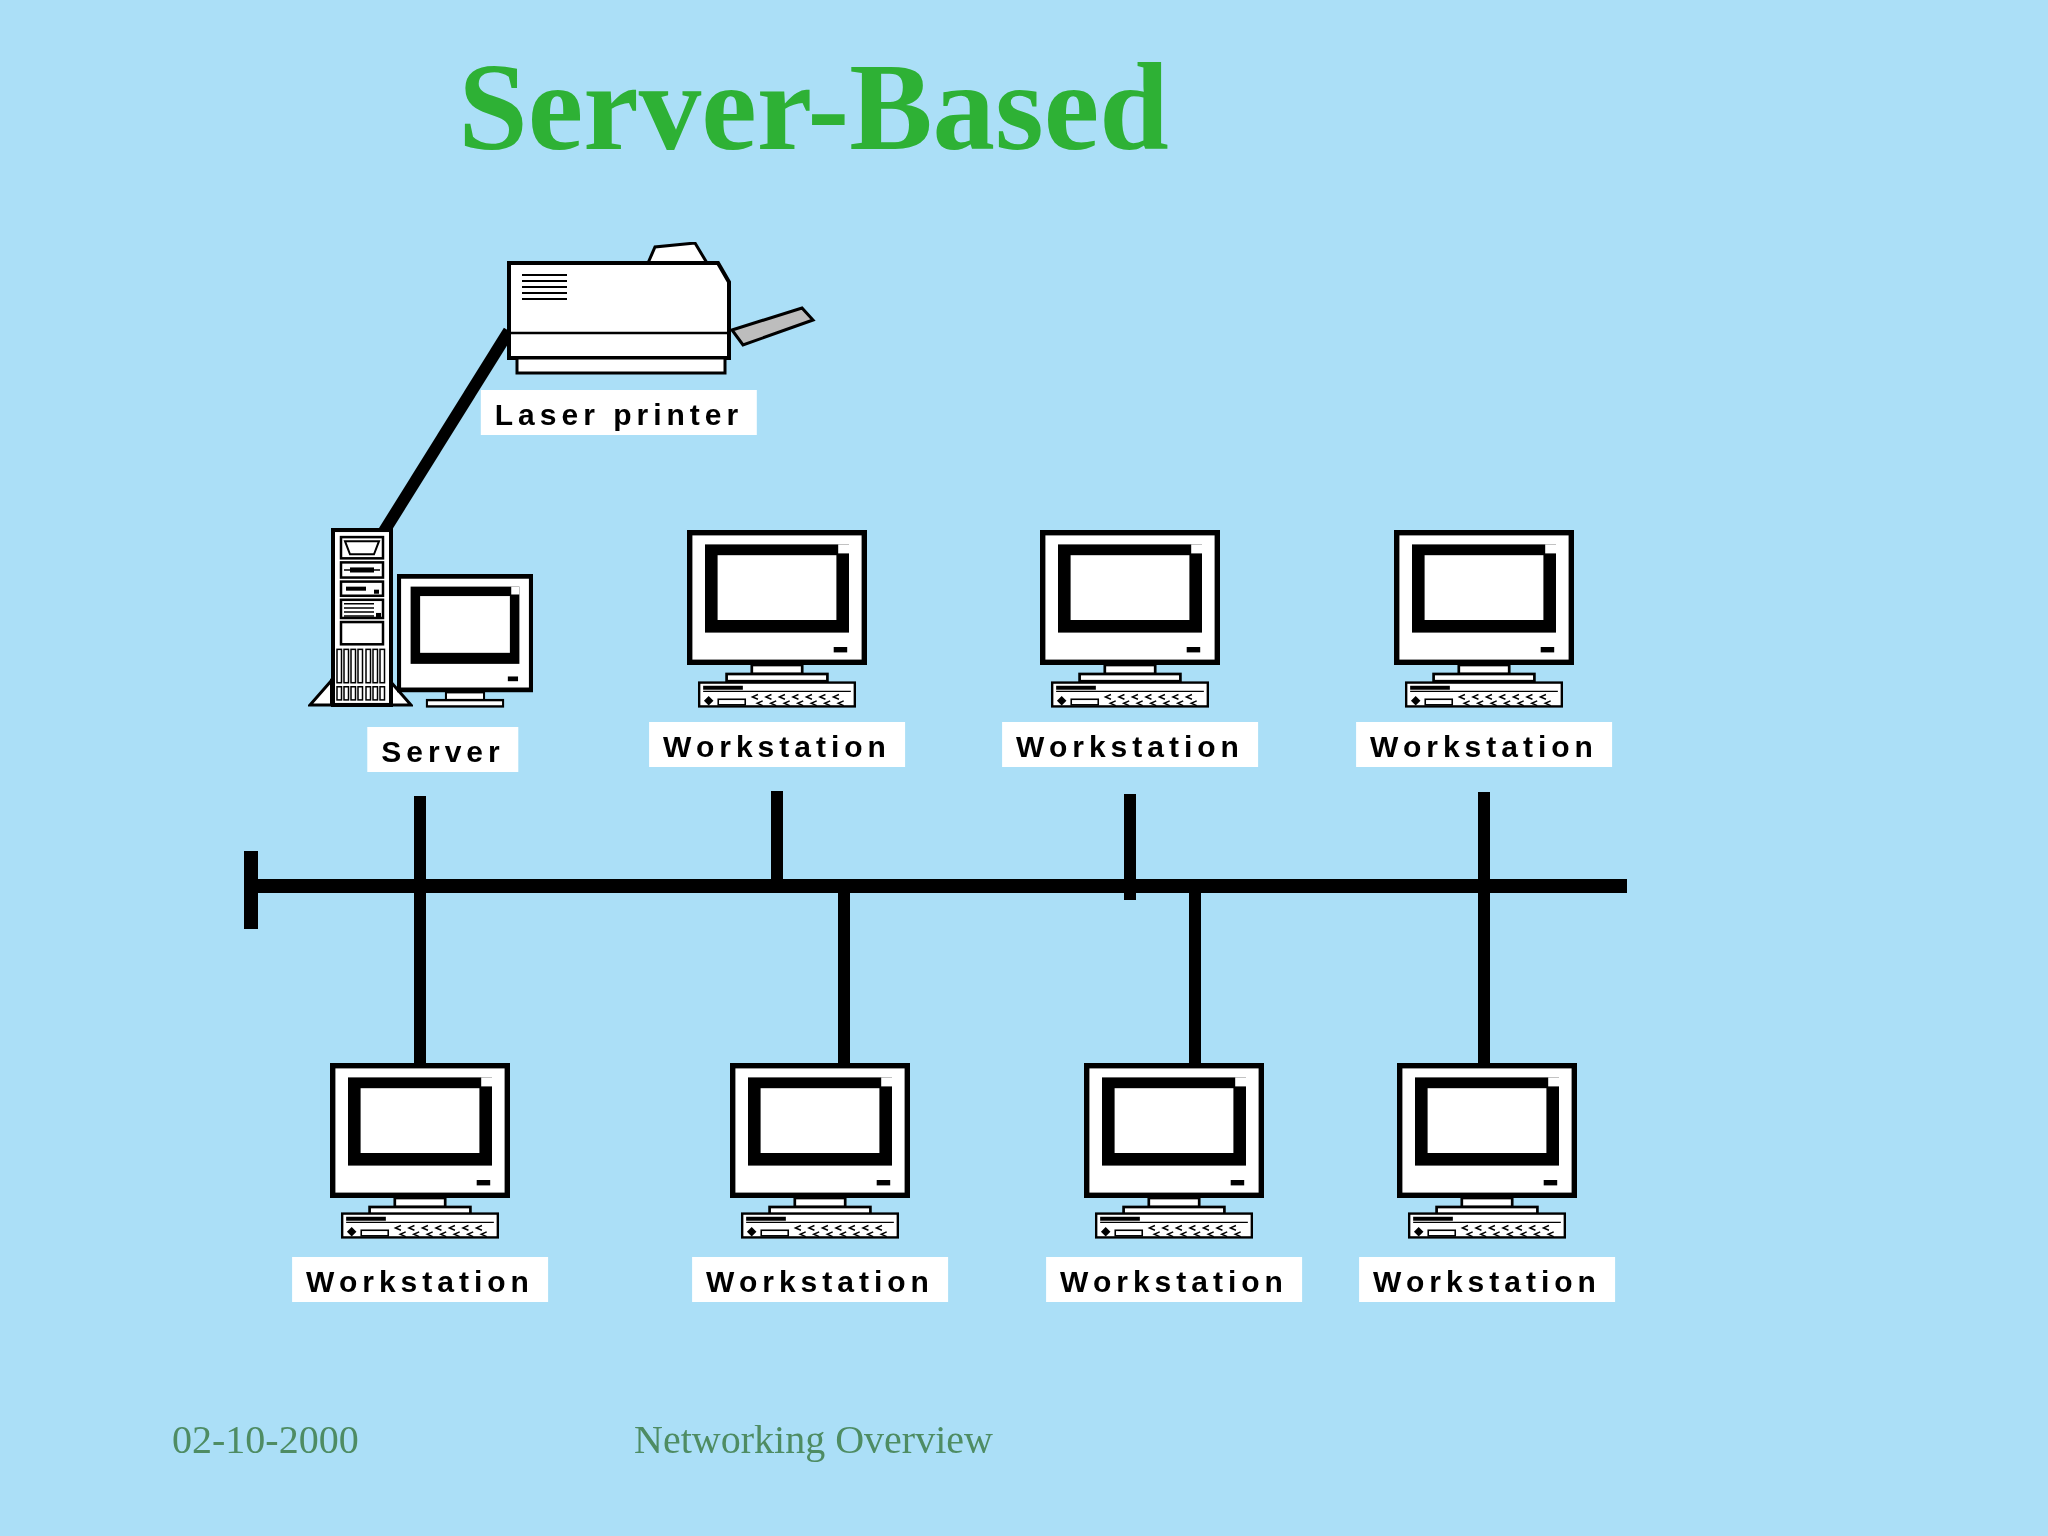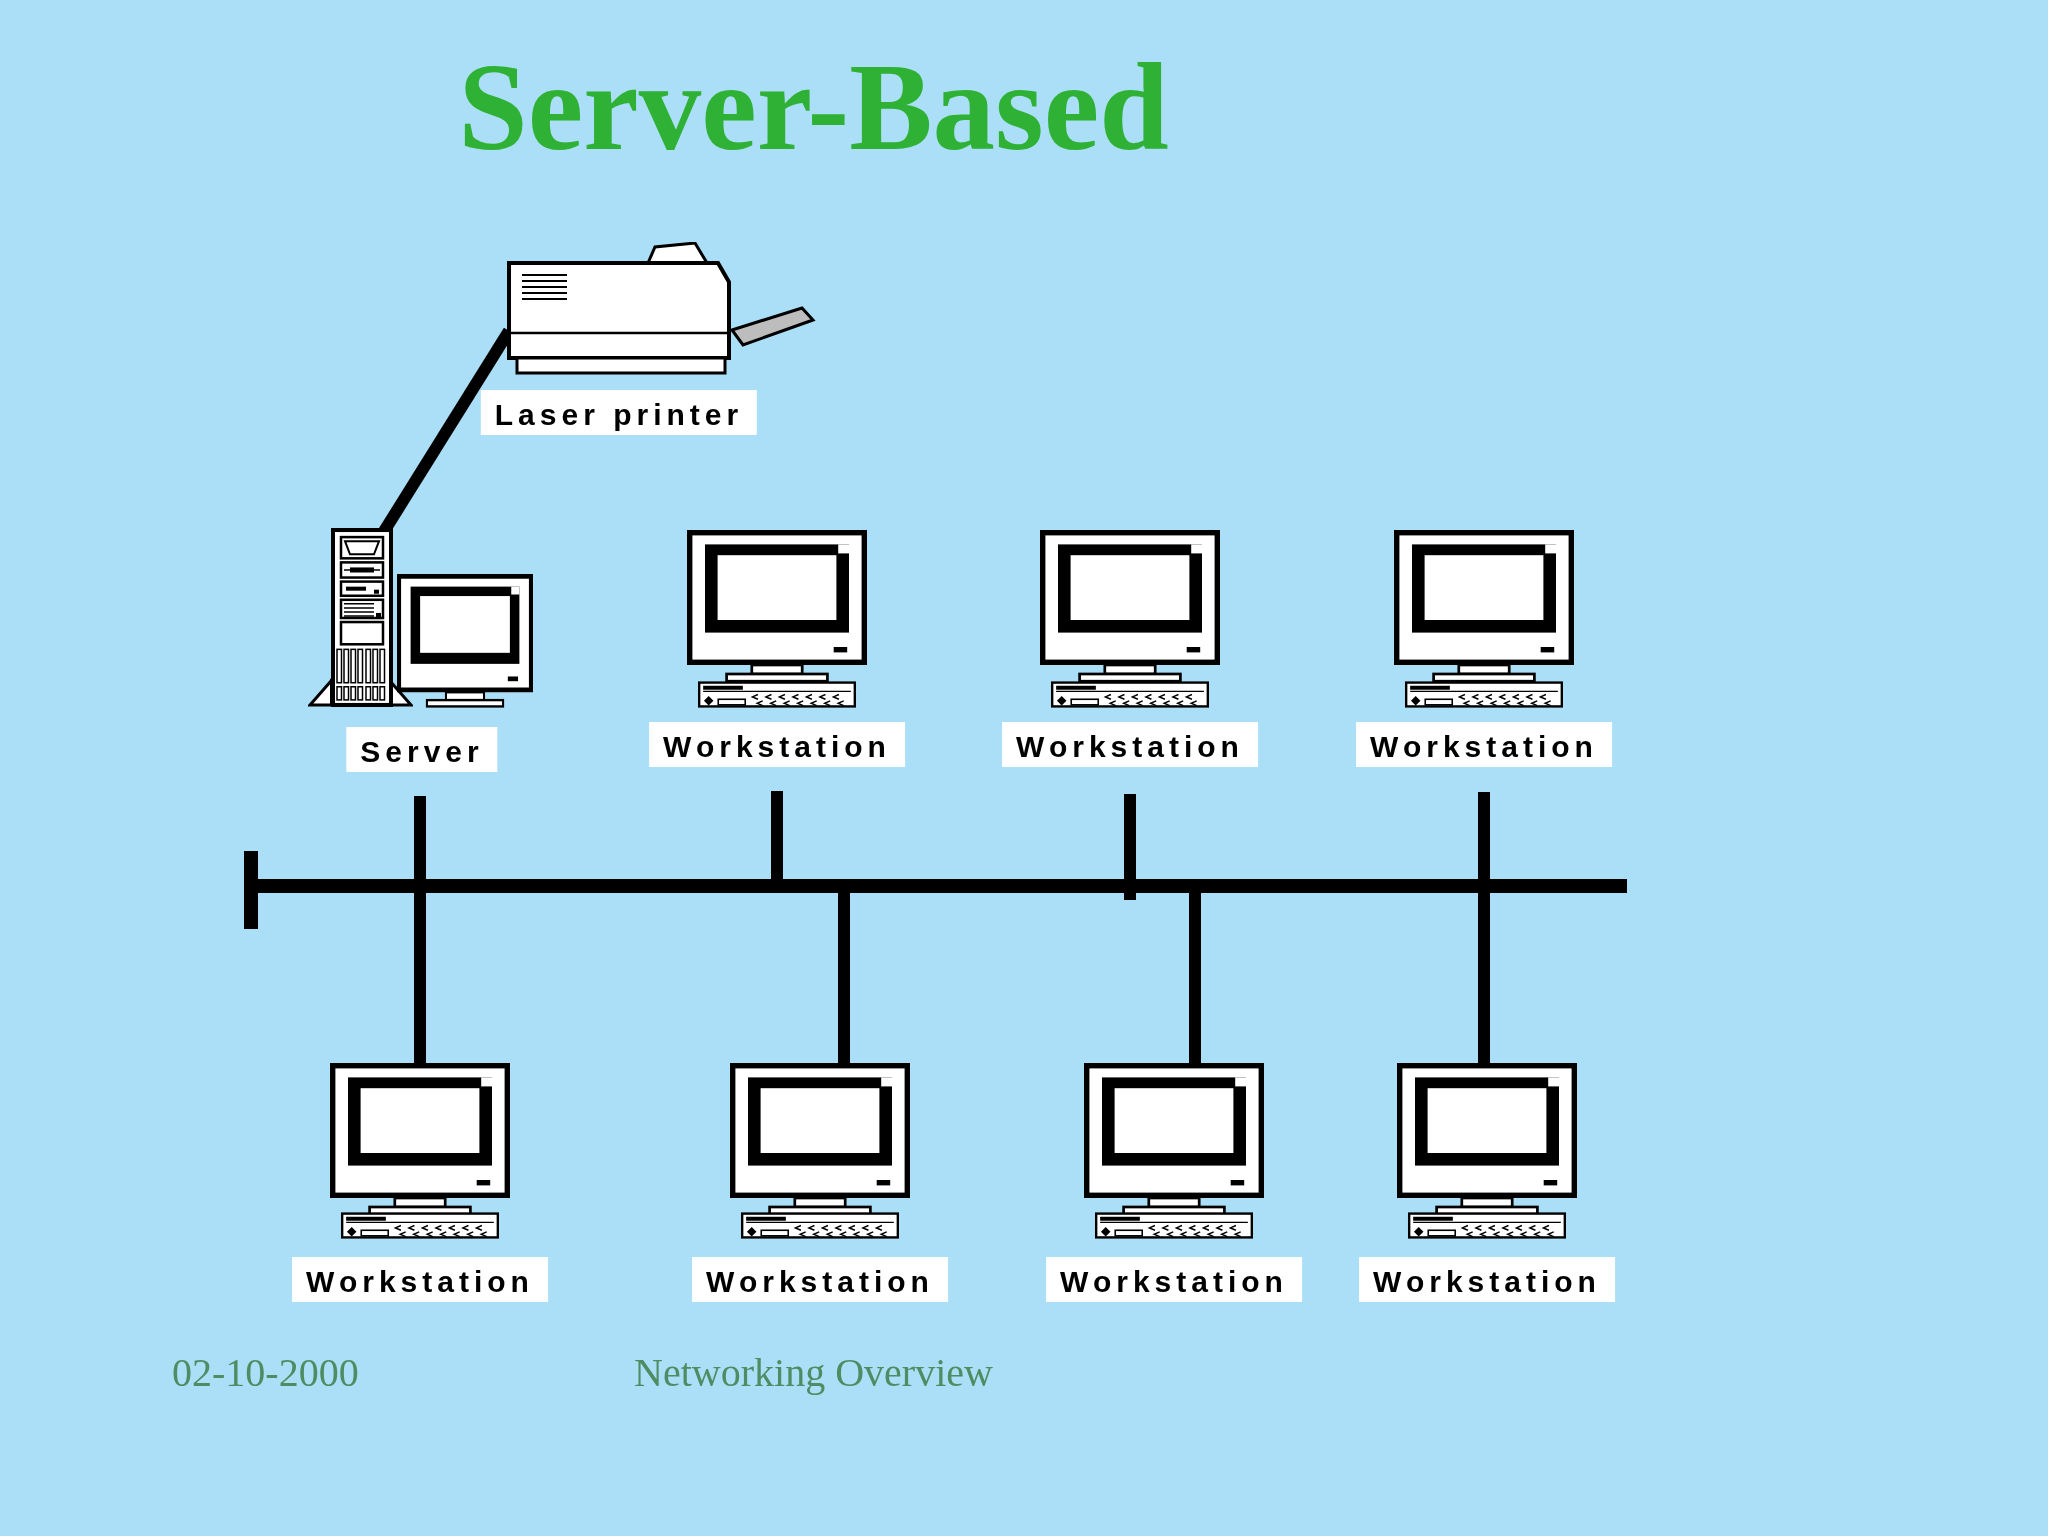--- a/index.html
+++ b/index.html
@@ -15,21 +15,21 @@
   .wires{position:absolute;left:0;top:0;}
   .wires line{stroke:#000000;}
   .dev{position:absolute;}
   .dev-label{
     position:absolute;transform:translateX(-50%);
     background:#FFFFFF;color:#000000;white-space:nowrap;
     font-size:30px;font-weight:700;letter-spacing:5px;
     padding:8px 14px 4px 14px;line-height:1.1;
   }
   .footer-item{
-    position:absolute;top:1349px;
+    position:absolute;top:1416px;
     font-family:"Liberation Serif",serif;font-size:40px;color:#4E8C63;
   }
   .footer-date{left:172px;}
   .footer-center{left:0;width:100%;text-align:center;}
   .footer-page{left:1845px;}
 </style>
 </head>
 <body>
 
 <svg width="0" height="0" style="position:absolute" aria-hidden="true">
@@ -116,21 +116,21 @@
     <path d="M17 33h45M17 39h45M17 45h45M17 51h45M17 57h45" stroke="#000000" stroke-width="2"></path>
   </svg>
   <div class="dev-label" style="left:619px;top:390px">Laser printer</div>
 
   <svg class="dev" style="left:308px;top:528px" width="105" height="180" viewBox="0 0 105 178" preserveAspectRatio="none">
     <use href="#tower"></use>
   </svg>
   <svg class="dev" style="left:397px;top:574px" width="136" height="134" viewBox="0 0 200 170" preserveAspectRatio="none">
     <use href="#crt"></use>
   </svg>
-  <div class="dev-label" style="left:422px;top:727px">Server</div>
+  <div class="dev-label" style="left:443px;top:727px">Server</div>
 
   <svg class="dev" style="left:687px;top:530px" width="180" height="153" viewBox="0 0 200 170">
       <use href="#crt"></use>
     </svg>
   <svg class="dev" style="left:697px;top:681px" width="160" height="27" viewBox="0 0 200 34">
       <use href="#kbd"></use>
     </svg>
   <div class="dev-label" style="left:777px;top:722px">Workstation</div>
 
   <svg class="dev" style="left:1040px;top:530px" width="180" height="153" viewBox="0 0 200 170">

